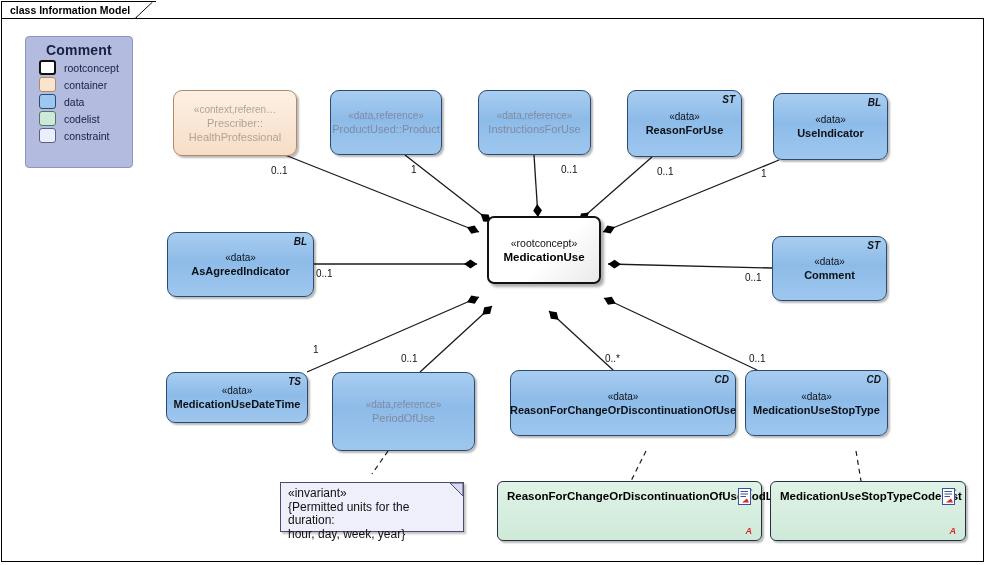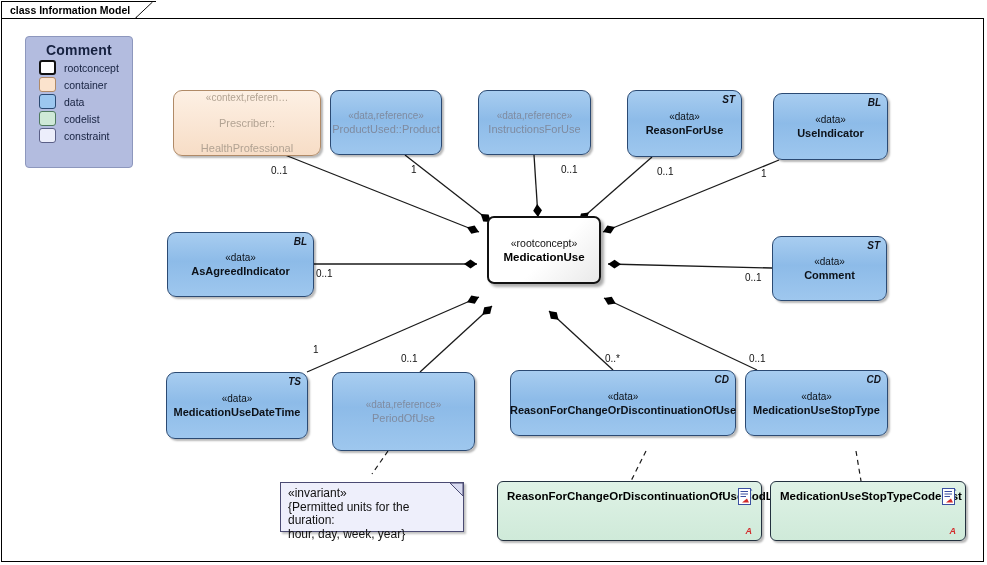--- a/index.html
+++ b/index.html
@@ -132,21 +132,21 @@
     <div class="lrow">
       <span class="sw sw-code"></span>
       <span class="lb">codelist</span>
     </div>
     <div class="lrow">
       <span class="sw sw-cons"></span>
       <span class="lb">constraint</span>
     </div>
   </div>
 
-  <div class="node container" style="left:173px;top:90px;width:148px;height:66px;justify-content:space-between;">
+  <div class="node container" style="left:173px;top:90px;width:124px;height:66px;">
     <div class="ster">«context,referen…</div>
     <div class="nm" style="font-weight:normal;">Prescriber::</div>
     <div class="nm" style="font-weight:normal;">HealthProfessional</div>
   </div>
   <span class="mult" style="left:271px;top:165px;">0..1</span>
 
   <div class="node data ghost" style="left:330px;top:90px;width:112px;height:65px;">
     <div class="ster">«data,reference»</div>
     <div class="nm" style="font-weight:normal;">ProductUsed::Product</div>
   </div>
@@ -184,21 +184,21 @@
     <div class="nm">MedicationUse</div>
   </div>
 
   <div class="node data" style="left:772px;top:236px;width:115px;height:65px;">
     <span class="corner">ST</span>
     <div class="ster">«data»</div>
     <div class="nm">Comment</div>
   </div>
   <span class="mult" style="left:745px;top:272px;">0..1</span>
 
-  <div class="node data" style="left:166px;top:372px;width:142px;height:67px;">
+  <div class="node data" style="left:166px;top:372px;width:142px;height:51px;">
     <span class="corner">TS</span>
     <div class="ster">«data»</div>
     <div class="nm">MedicationUseDateTime</div>
   </div>
   <span class="mult" style="left:313px;top:344px;">1</span>
 
   <div class="node data ghost" style="left:332px;top:372px;width:143px;height:79px;">
     <div class="ster">«data,reference»</div>
     <div class="nm" style="font-weight:normal;">PeriodOfUse</div>
   </div>

